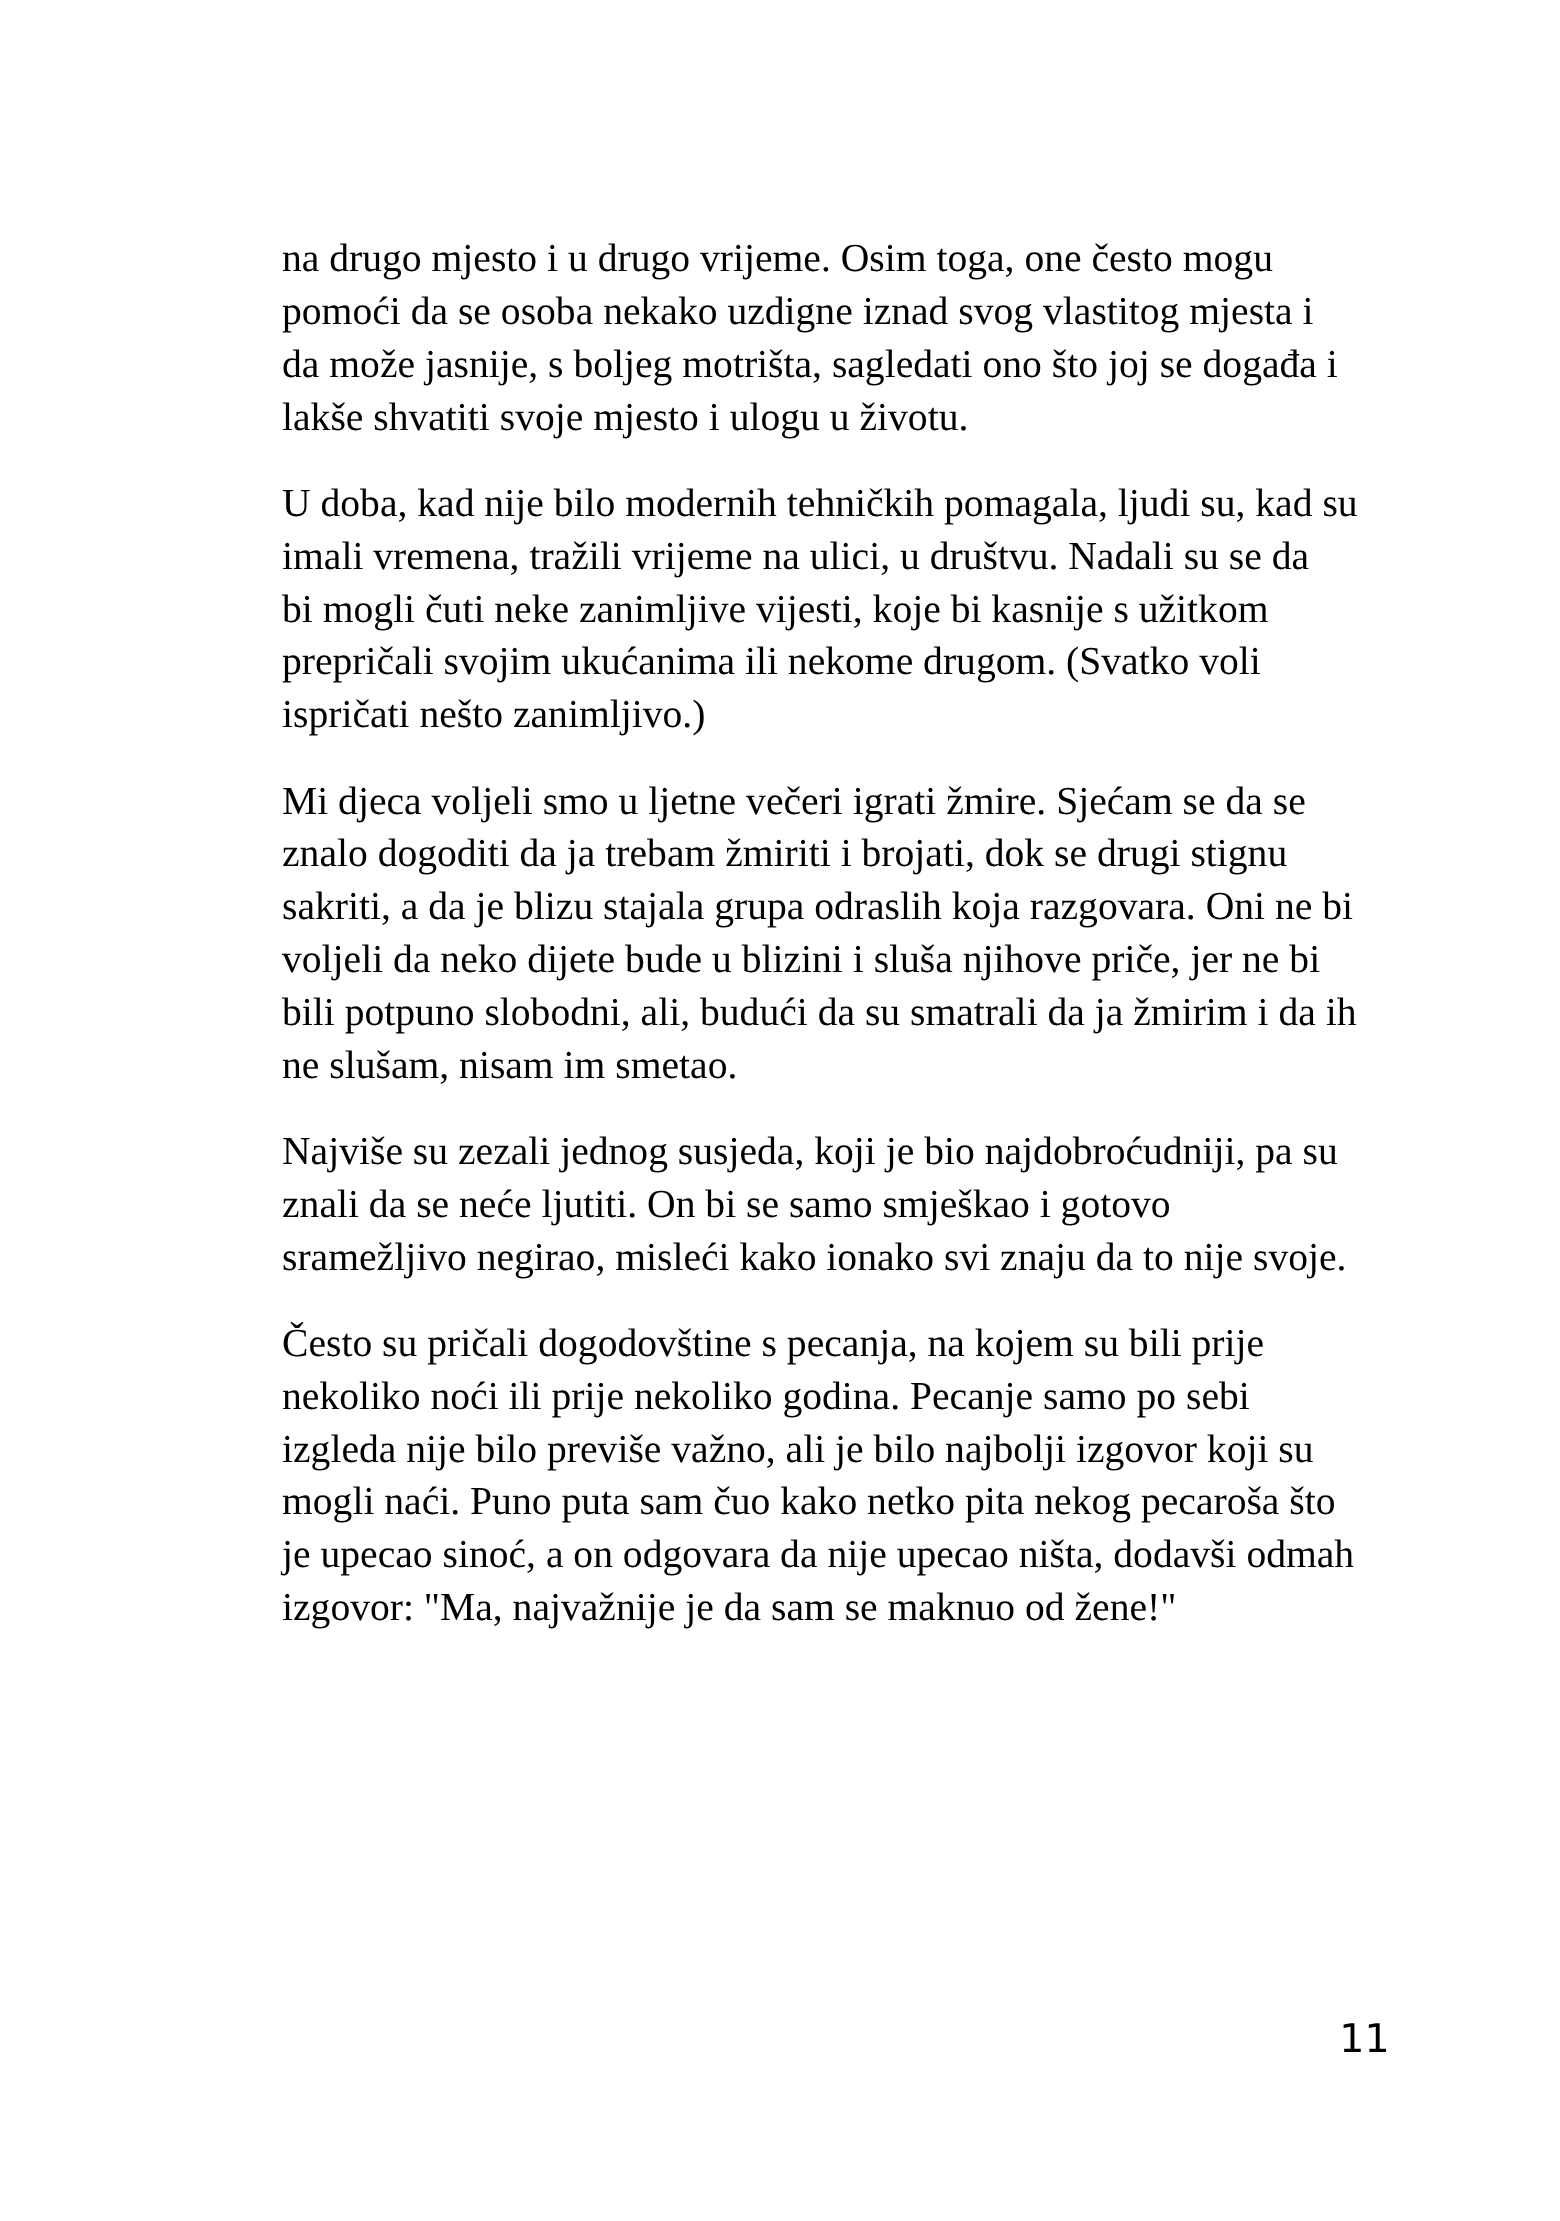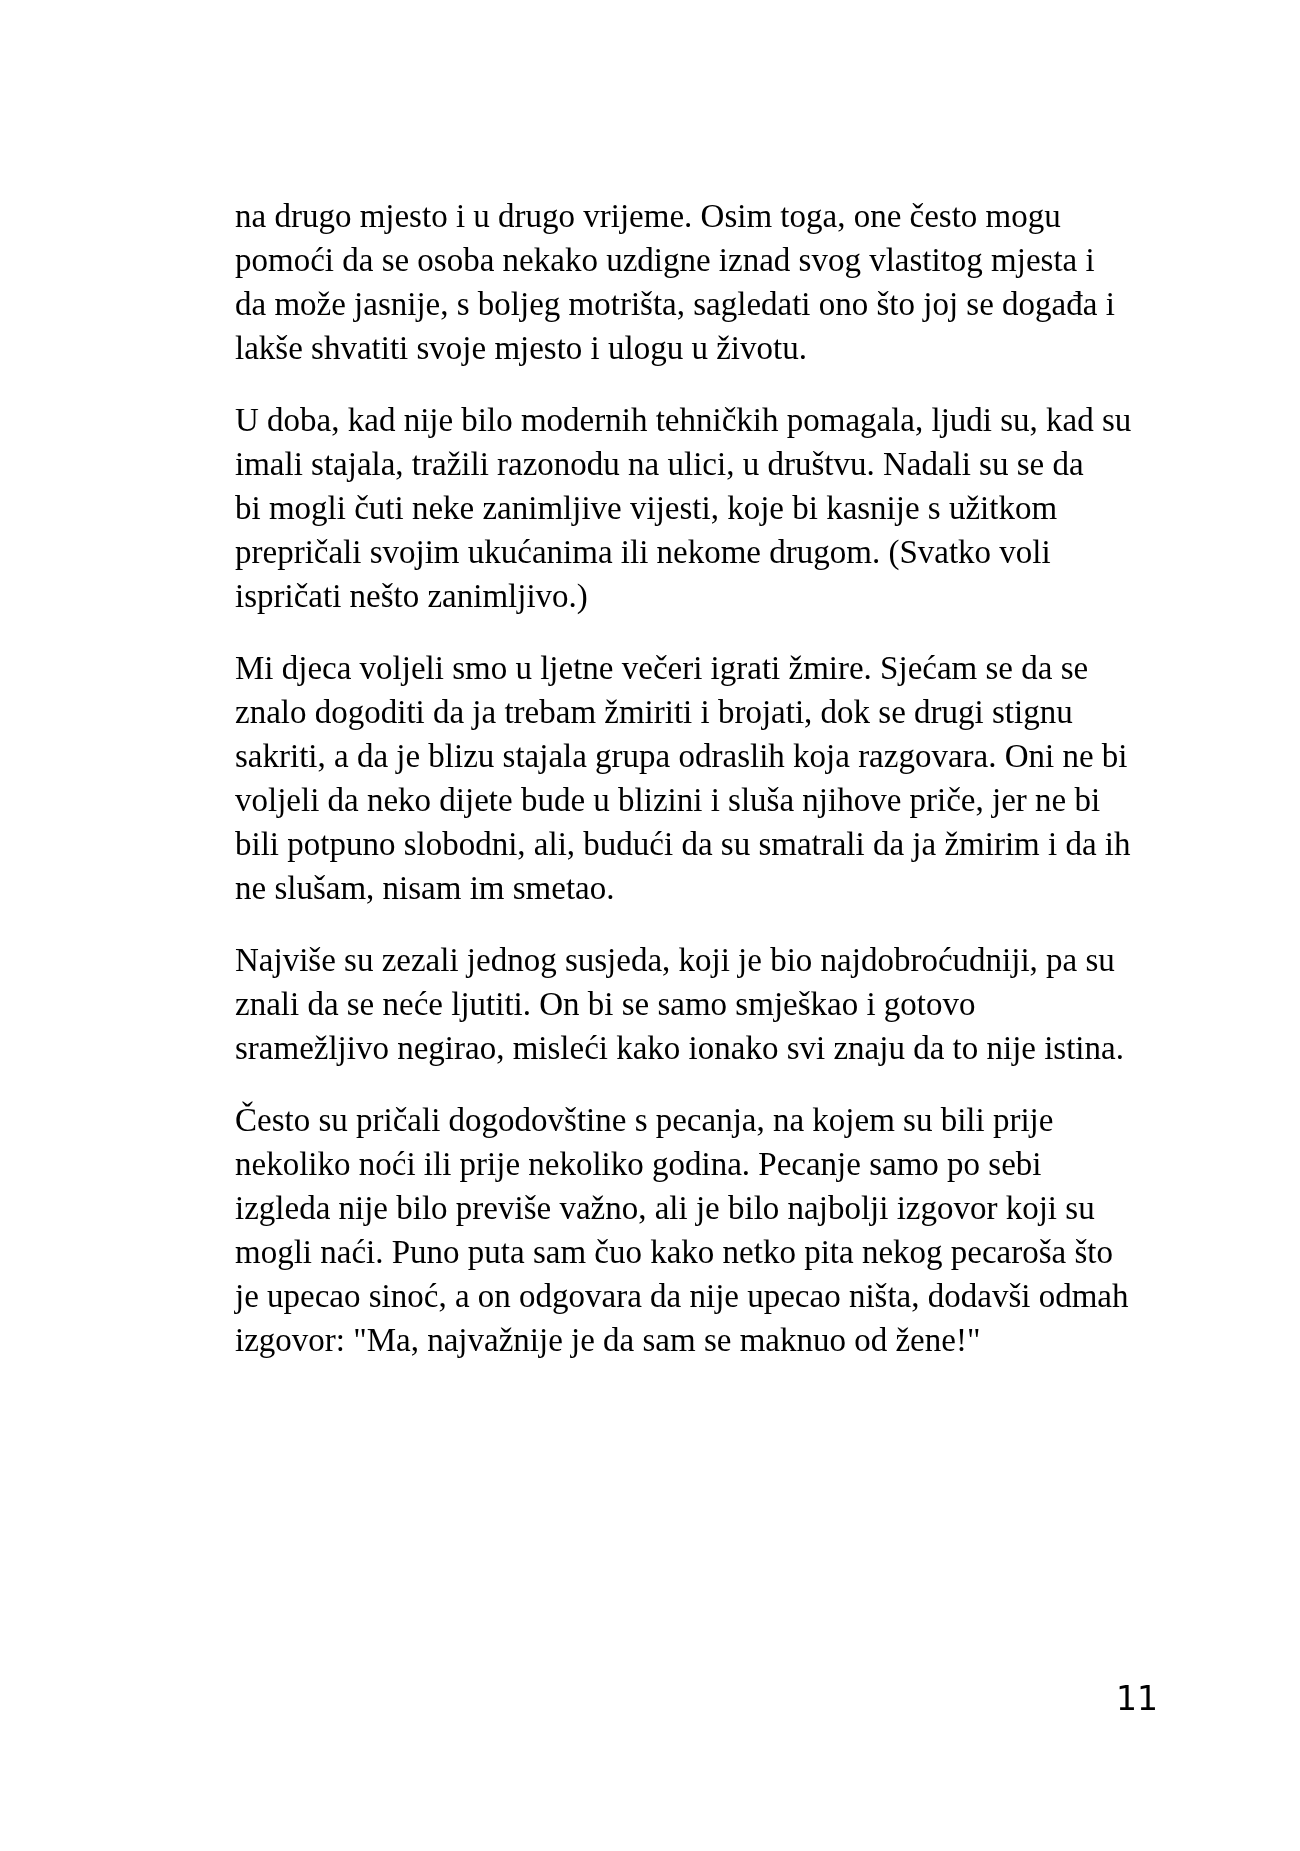--- a/index.html
+++ b/index.html
@@ -43,33 +43,33 @@
 </head>
 <body>
 
 <div class="page">
   <div class="text-block">
     <p>na drugo mjesto i u drugo vrijeme. Osim toga, one često mogu
 pomoći da se osoba nekako uzdigne iznad svog vlastitog mjesta i
 da može jasnije, s boljeg motrišta, sagledati ono što joj se događa i
 lakše shvatiti svoje mjesto i ulogu u životu.</p>
     <p>U doba, kad nije bilo modernih tehničkih pomagala, ljudi su, kad su
-imali stajala, tražili razonodu na ulici, u društvu. Nadali su se da
+imali vremena, tražili vrijeme na ulici, u društvu. Nadali su se da
 bi mogli čuti neke zanimljive vijesti, koje bi kasnije s užitkom
 prepričali svojim ukućanima ili nekome drugom. (Svatko voli
 ispričati nešto zanimljivo.)</p>
     <p>Mi djeca voljeli smo u ljetne večeri igrati žmire. Sjećam se da se
 znalo dogoditi da ja trebam žmiriti i brojati, dok se drugi stignu
 sakriti, a da je blizu stajala grupa odraslih koja razgovara. Oni ne bi
 voljeli da neko dijete bude u blizini i sluša njihove priče, jer ne bi
 bili potpuno slobodni, ali, budući da su smatrali da ja žmirim i da ih
 ne slušam, nisam im smetao.</p>
     <p>Najviše su zezali jednog susjeda, koji je bio najdobroćudniji, pa su
 znali da se neće ljutiti. On bi se samo smješkao i gotovo
-sramežljivo negirao, misleći kako ionako svi znaju da to nije istina.</p>
+sramežljivo negirao, misleći kako ionako svi znaju da to nije svoje.</p>
     <p>Često su pričali dogodovštine s pecanja, na kojem su bili prije
 nekoliko noći ili prije nekoliko godina. Pecanje samo po sebi
 izgleda nije bilo previše važno, ali je bilo najbolji izgovor koji su
 mogli naći. Puno puta sam čuo kako netko pita nekog pecaroša što
 je upecao sinoć, a on odgovara da nije upecao ništa, dodavši odmah
 izgovor: "Ma, najvažnije je da sam se maknuo od žene!"</p>
   </div>
   <div class="page-number">11</div>
 </div>
 

